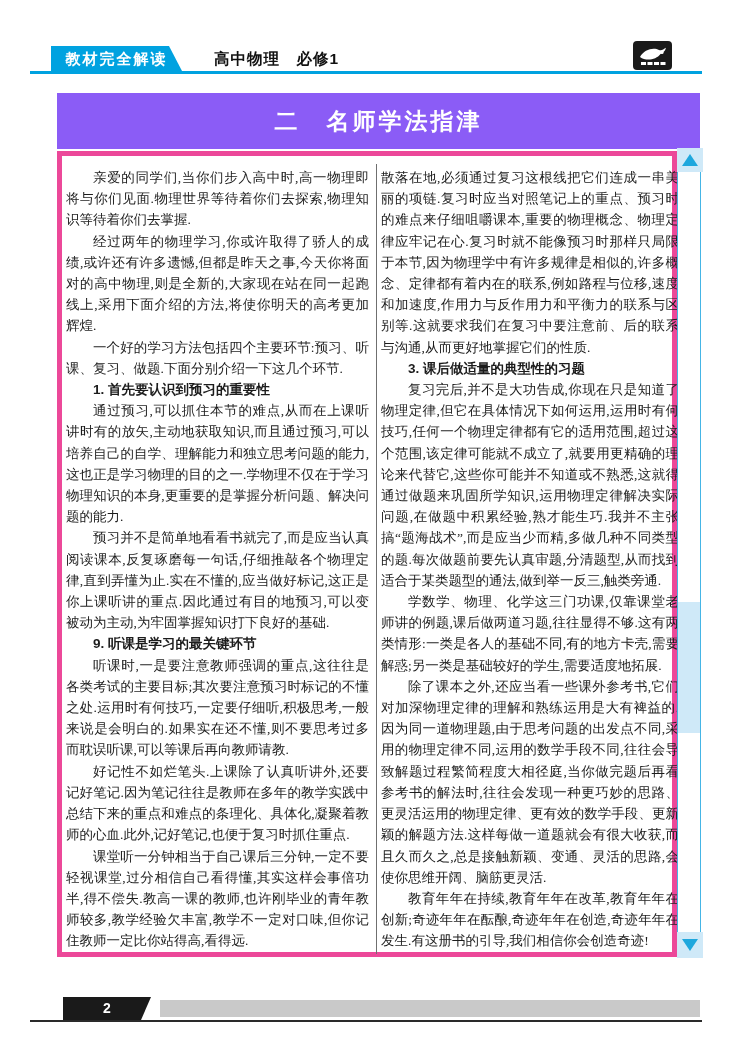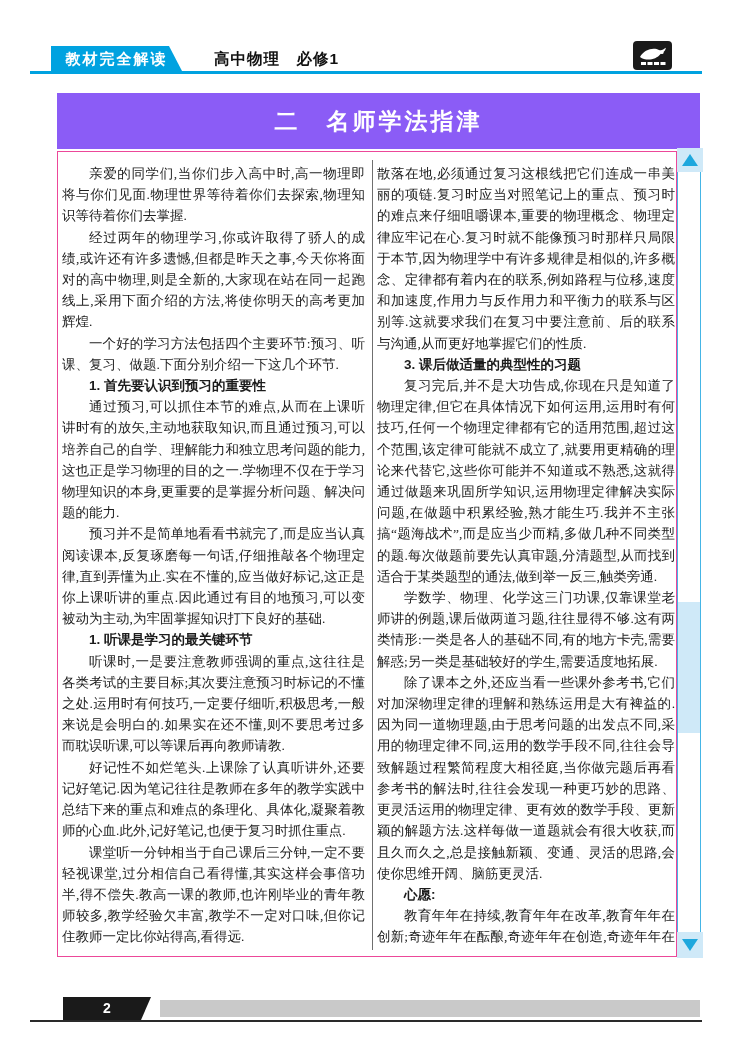--- a/index.html
+++ b/index.html
@@ -34,21 +34,21 @@
   .title-bar{
     position:absolute;left:57px;top:93px;width:643px;height:56px;
     background:#8b5cf6;color:#ffffff;
     font-family:"Liberation Sans","DejaVu Sans",sans-serif;
     font-size:23px;font-weight:bold;letter-spacing:3px;
     display:flex;align-items:center;justify-content:center;
   }
   
   .frame{
     position:absolute;left:57px;top:151px;width:620px;height:806px;
-    border:1px solid #ec4899;background:#fff;box-sizing:border-box;
+    border:5px solid #ec4899;background:#fff;box-sizing:border-box;
   }
   .col-divider{
     position:absolute;left:314px;top:8px;width:1px;height:790px;background:#6f6f6f;
   }
   .col{
     position:absolute;top:11px;height:788px;overflow:hidden;
     font-size:13.5px;line-height:21.2px;text-align:justify;
   }
   .col-left{left:4px;width:303px;}
   .col-right{left:319px;width:298px;}
@@ -108,34 +108,33 @@
 <div class="title-bar">二　名师学法指津</div>
 
 <div class="frame">
   <div class="col col-left">
       <p class="para">亲爱的同学们,当你们步入高中时,高一物理即将与你们见面.物理世界等待着你们去探索,物理知识等待着你们去掌握.</p>
       <p class="para">经过两年的物理学习,你或许取得了骄人的成绩,或许还有许多遗憾,但都是昨天之事,今天你将面对的高中物理,则是全新的,大家现在站在同一起跑线上,采用下面介绍的方法,将使你明天的高考更加辉煌.</p>
       <p class="para">一个好的学习方法包括四个主要环节:预习、听课、复习、做题.下面分别介绍一下这几个环节.</p>
       <p class="heading">1. 首先要认识到预习的重要性</p>
       <p class="para">通过预习,可以抓住本节的难点,从而在上课听讲时有的放矢,主动地获取知识,而且通过预习,可以培养自己的自学、理解能力和独立思考问题的能力,这也正是学习物理的目的之一.学物理不仅在于学习物理知识的本身,更重要的是掌握分析问题、解决问题的能力.</p>
       <p class="para">预习并不是简单地看看书就完了,而是应当认真阅读课本,反复琢磨每一句话,仔细推敲各个物理定律,直到弄懂为止.实在不懂的,应当做好标记,这正是你上课听讲的重点.因此通过有目的地预习,可以变被动为主动,为牢固掌握知识打下良好的基础.</p>
-      <p class="heading">1. 听课是学习的最关键环节</p>
+      <p class="heading">9. 听课是学习的最关键环节</p>
       <p class="para">听课时,一是要注意教师强调的重点,这往往是各类考试的主要目标;其次要注意预习时标记的不懂之处.运用时有何技巧,一定要仔细听,积极思考,一般来说是会明白的.如果实在还不懂,则不要思考过多而耽误听课,可以等课后再向教师请教.</p>
       <p class="para">好记性不如烂笔头.上课除了认真听讲外,还要记好笔记.因为笔记往往是教师在多年的教学实践中总结下来的重点和难点的条理化、具体化,凝聚着教师的心血.此外,记好笔记,也便于复习时抓住重点.</p>
       <p class="para">课堂听一分钟相当于自己课后三分钟,一定不要轻视课堂,过分相信自己看得懂,其实这样会事倍功半,得不偿失.教高一课的教师,也许刚毕业的青年教师较多,教学经验欠丰富,教学不一定对口味,但你记住教师一定比你站得高,看得远.</p>
       <p class="heading">3. 课后及时复习</p>
     </div>
   <div class="col-divider"></div>
   <div class="col col-right">
       <p class="para-cont">散落在地,必须通过复习这根线把它们连成一串美丽的项链.复习时应当对照笔记上的重点、预习时的难点来仔细咀嚼课本,重要的物理概念、物理定律应牢记在心.复习时就不能像预习时那样只局限于本节,因为物理学中有许多规律是相似的,许多概念、定律都有着内在的联系,例如路程与位移,速度和加速度,作用力与反作用力和平衡力的联系与区别等.这就要求我们在复习中要注意前、后的联系与沟通,从而更好地掌握它们的性质.</p>
       <p class="heading">3. 课后做适量的典型性的习题</p>
       <p class="para">复习完后,并不是大功告成,你现在只是知道了物理定律,但它在具体情况下如何运用,运用时有何技巧,任何一个物理定律都有它的适用范围,超过这个范围,该定律可能就不成立了,就要用更精确的理论来代替它,这些你可能并不知道或不熟悉,这就得通过做题来巩固所学知识,运用物理定律解决实际问题,在做题中积累经验,熟才能生巧.我并不主张搞“题海战术”,而是应当少而精,多做几种不同类型的题.每次做题前要先认真审题,分清题型,从而找到适合于某类题型的通法,做到举一反三,触类旁通.</p>
       <p class="para">学数学、物理、化学这三门功课,仅靠课堂老师讲的例题,课后做两道习题,往往显得不够.这有两类情形:一类是各人的基础不同,有的地方卡壳,需要解惑;另一类是基础较好的学生,需要适度地拓展.</p>
       <p class="para">除了课本之外,还应当看一些课外参考书,它们对加深物理定律的理解和熟练运用是大有裨益的.因为同一道物理题,由于思考问题的出发点不同,采用的物理定律不同,运用的数学手段不同,往往会导致解题过程繁简程度大相径庭,当你做完题后再看参考书的解法时,往往会发现一种更巧妙的思路、更灵活运用的物理定律、更有效的数学手段、更新颖的解题方法.这样每做一道题就会有很大收获,而且久而久之,总是接触新颖、变通、灵活的思路,会使你思维开阔、脑筋更灵活.</p>
-      <p class="heading">心愿:</p>
       <p class="para">教育年年在持续,教育年年在改革,教育年年在创新;奇迹年年在酝酿,奇迹年年在创造,奇迹年年在发生.有这册书的引导,我们相信你会创造奇迹!</p>
     </div>
 </div>
 
 <div class="scroll-track">
   <div class="scroll-btn up">
     <span class="tri-up"></span>
   </div>
   <div class="scroll-thumb"></div>
   <div class="scroll-btn down">

